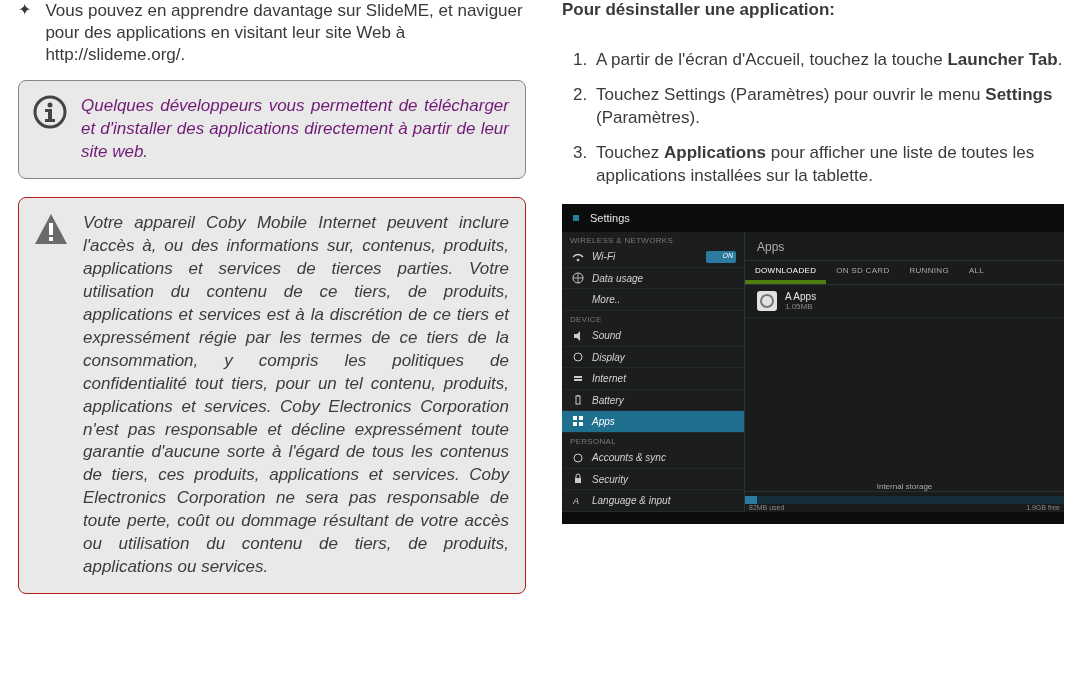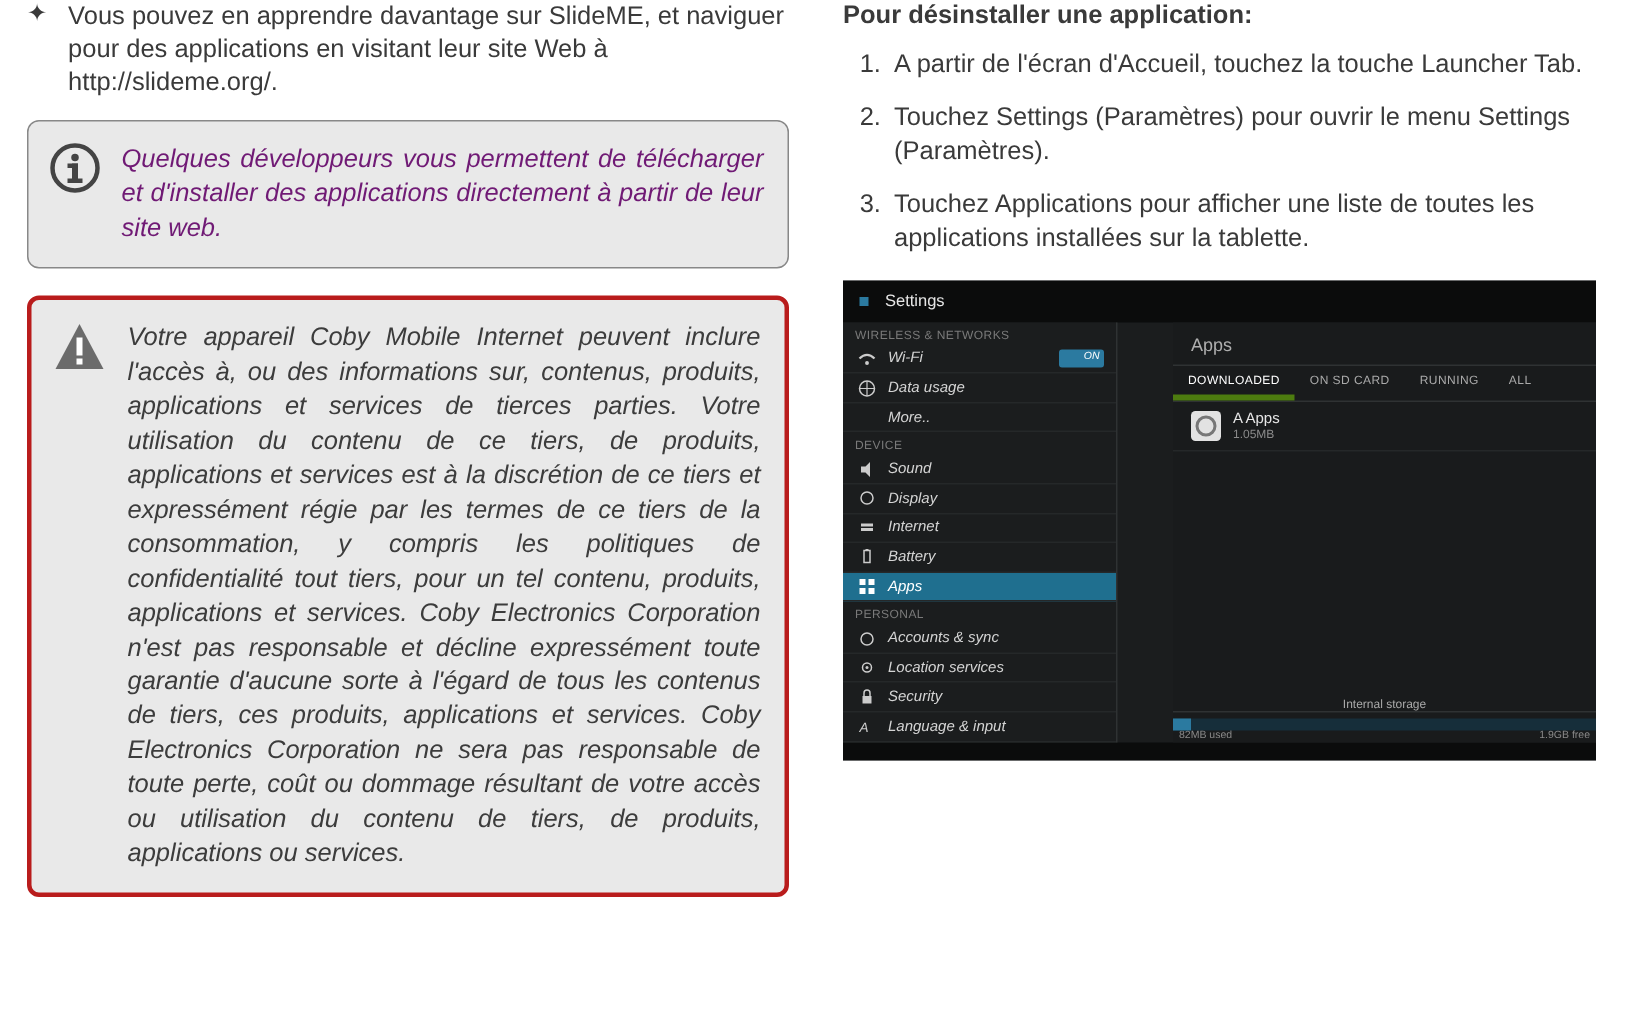--- a/index.html
+++ b/index.html
@@ -45,21 +45,21 @@
     flex-shrink: 0;
   }
   .info-box .txt {
     font-style: italic;
     font-size: 17px;
     line-height: 1.35;
     text-align: justify;
     color: #701a75;
   }
   .warn-box {
-    border: 3px solid #b91c1c;
+    border: 1px solid #b91c1c;
     border-radius: 8px;
     background: #e9e9e9;
     padding: 14px 16px 14px 14px;
     display: flex;
     align-items: flex-start;
   }
   .warn-box .icon {
     width: 36px;
     height: 36px;
     margin-right: 14px;
@@ -68,34 +68,34 @@
   .warn-box .txt {
     font-style: italic;
     font-size: 17px;
     line-height: 1.35;
     text-align: justify;
     color: #3c3c3c;
   }
   .heading {
     font-weight: bold;
     font-size: 17px;
-    margin-bottom: 12px;
+    margin-bottom: 29px;
   }
   ol.steps {
     list-style: decimal;
     padding-left: 30px;
     margin: 0 0 16px 0;
   }
   ol.steps li {
     font-size: 17px;
     line-height: 1.35;
     margin-bottom: 12px;
     padding-left: 4px;
   }
-  .bold { font-weight: normal; }
+  .bold { font-weight: bold; }
 
   
   .android {
     width: 502px;
     height: 320px;
     background: #1b1d1e;
     color: #e6e6e6;
     font-size: 10px;
     font-family: Arial, sans-serif;
     position: relative;
@@ -109,21 +109,20 @@
     padding-left: 6px;
   }
   .and-title {
     color: #e6e6e6;
     font-size: 11px;
     margin-left: 6px;
   }
   .and-body {
     display: flex;
     height: 280px;
-    gap: 37px;
   }
   .and-sidebar {
     width: 182px;
     background: #1b1d1e;
     border-right: 1px solid #2f3233;
     display: flex;
     flex-direction: column;
   }
   .and-cat {
     color: #7a7a7a;
@@ -387,27 +386,20 @@
         </div>
         <div class="and-cat">PERSONAL</div>
         <div class="and-item">
           <span class="micon"><svg viewBox="0 0 12 12">
                 <path d="M2 6a4 4 0 0 1 8 0M10 6a4 4 0 0 1-8 0" stroke="#ccc" fill="none"></path>
               </svg></span>
           <span>Accounts &amp; sync</span>
         </div>
         <div class="and-item">
           <span class="micon"><svg viewBox="0 0 12 12">
-                <circle cx="6" cy="6" r="3" stroke="#ccc" fill="none"></circle>
-                <circle cx="6" cy="6" r="1" fill="#ccc"></circle>
-              </svg></span>
-          <span>Location services</span>
-        </div>
-        <div class="and-item">
-          <span class="micon"><svg viewBox="0 0 12 12">
                 <rect x="3" y="5" width="6" height="5" fill="#ccc"></rect>
                 <path d="M4 5V3a2 2 0 0 1 4 0v2" stroke="#ccc" fill="none"></path>
               </svg></span>
           <span>Security</span>
         </div>
         <div class="and-item">
           <span class="micon"><svg viewBox="0 0 12 12">
                 <text x="1" y="10" font-size="9" fill="#ccc">A</text>
               </svg></span>
           <span>Language &amp; input</span>

